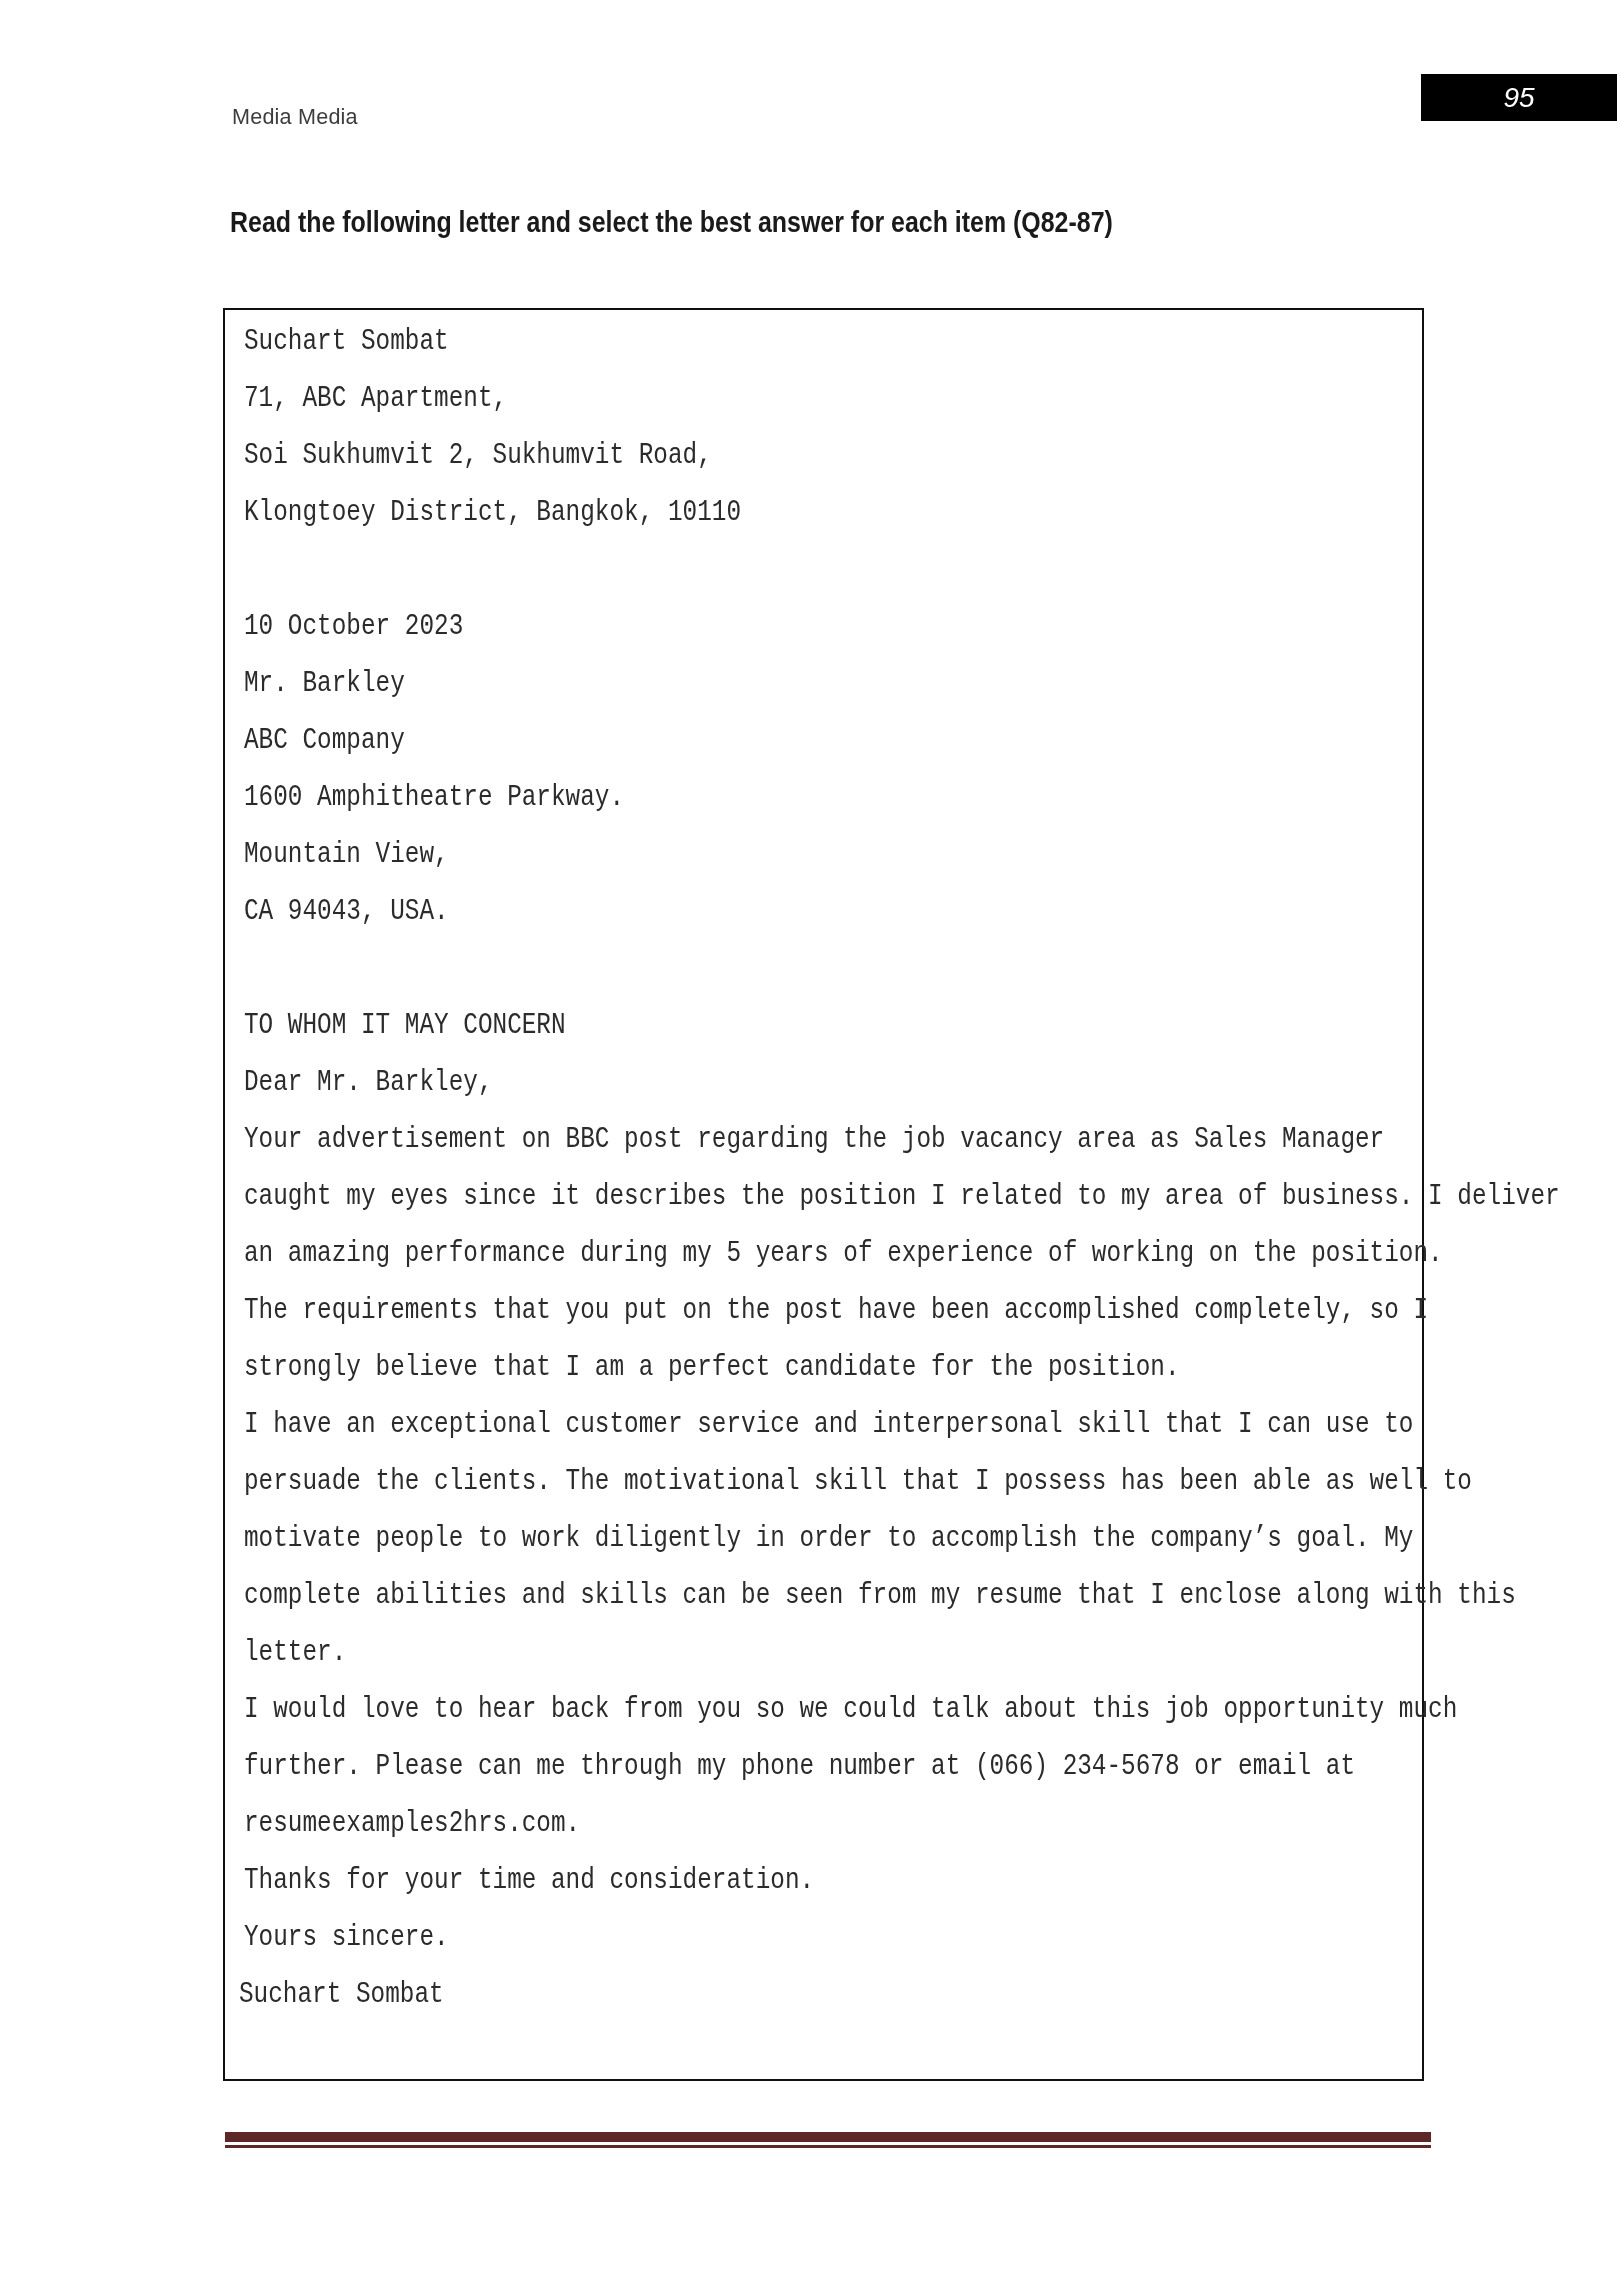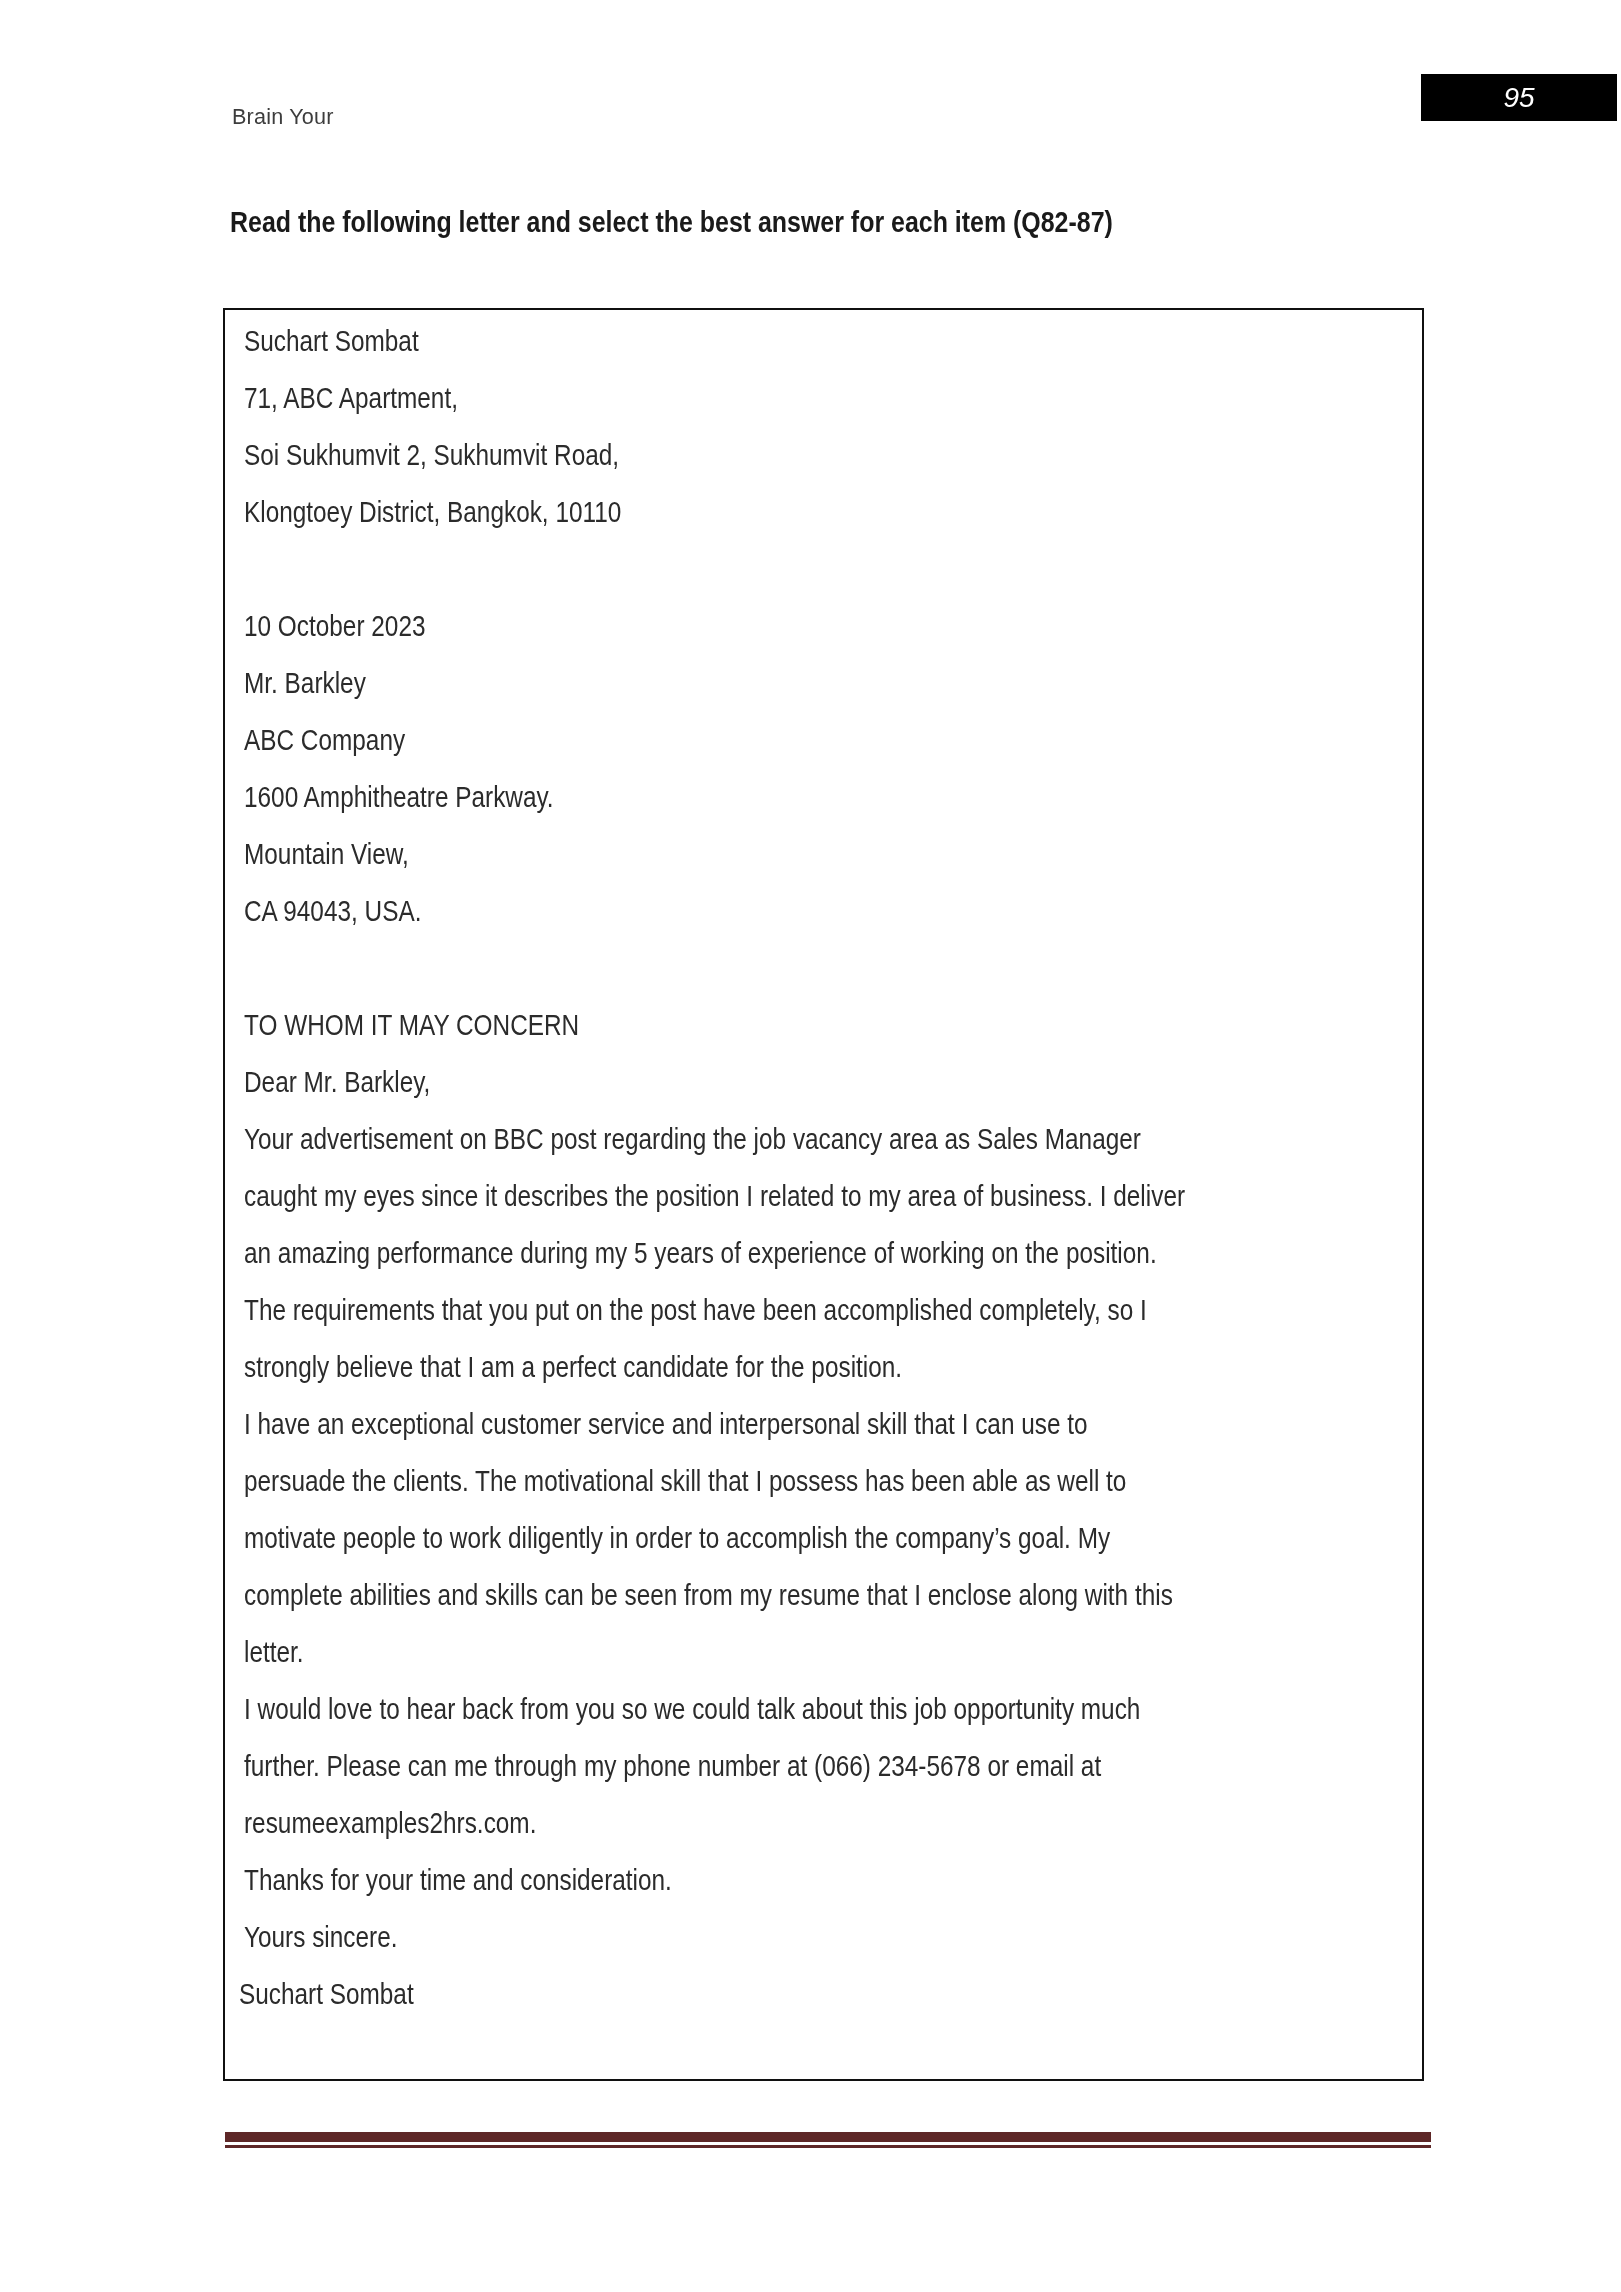--- a/index.html
+++ b/index.html
@@ -49,20 +49,21 @@
   }
   .letter-box {
     position: absolute;
     left: 223px;
     top: 308px;
     width: 1201px;
     height: 1773px;
     border: 2.9px solid #101010;
     background: #ffffff;
     padding: 2.9px 17.6px 0 18.6px;
+    font-family: Liberation Mono, monospace;
   }
   .letter-body { width: 100%; }
   .letter-body .line {
     height: 57px;
     line-height: 57px;
     font-size: 29px;
     color: #2b2b2b;
     white-space: nowrap;
     transform: scaleX(0.84);
     transform-origin: left center;
@@ -86,21 +87,21 @@
     font-size: 26.5px;
     color: #111111;
     white-space: pre;
   }
 </style>
 </head>
 <body>
 
 <div class="page">
 
-  <div class="brand">Brain Your</div>
+  <div class="brand">Media Media</div>
 
   <div class="pagenum-box">
     <span class="num">95</span>
   </div>
 
   <div class="instruction">Read the following letter and select the best answer for each item (Q82-87)</div>
 
   <div class="letter-box">
     <div class="letter-body">
         <div class="line">Suchart Sombat</div>

